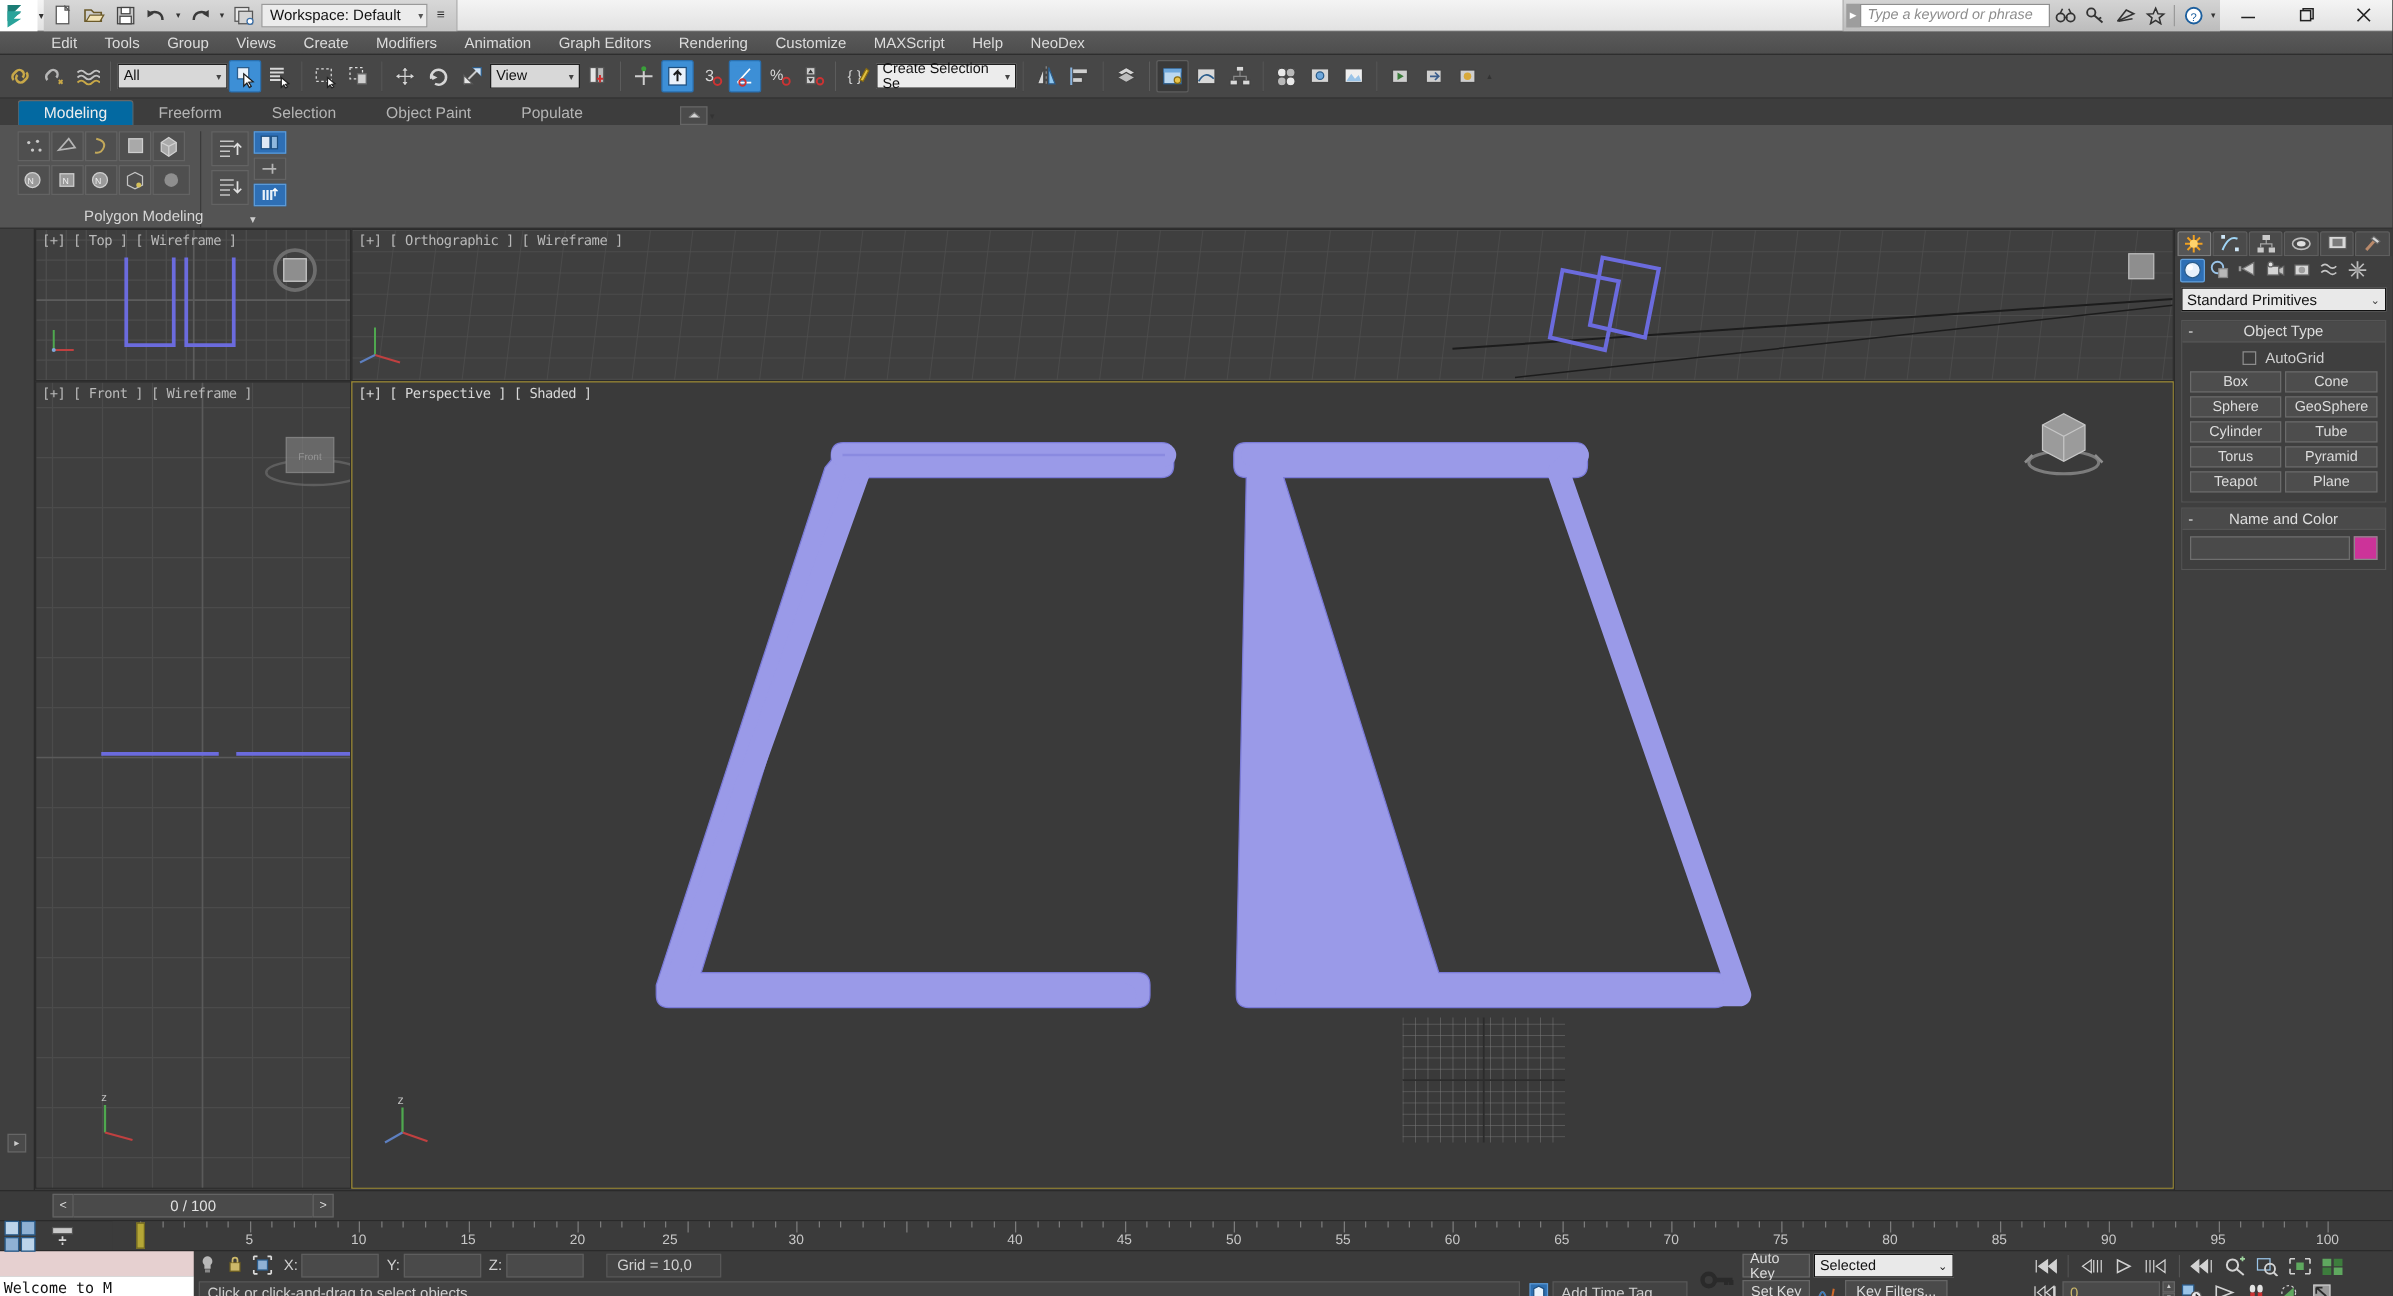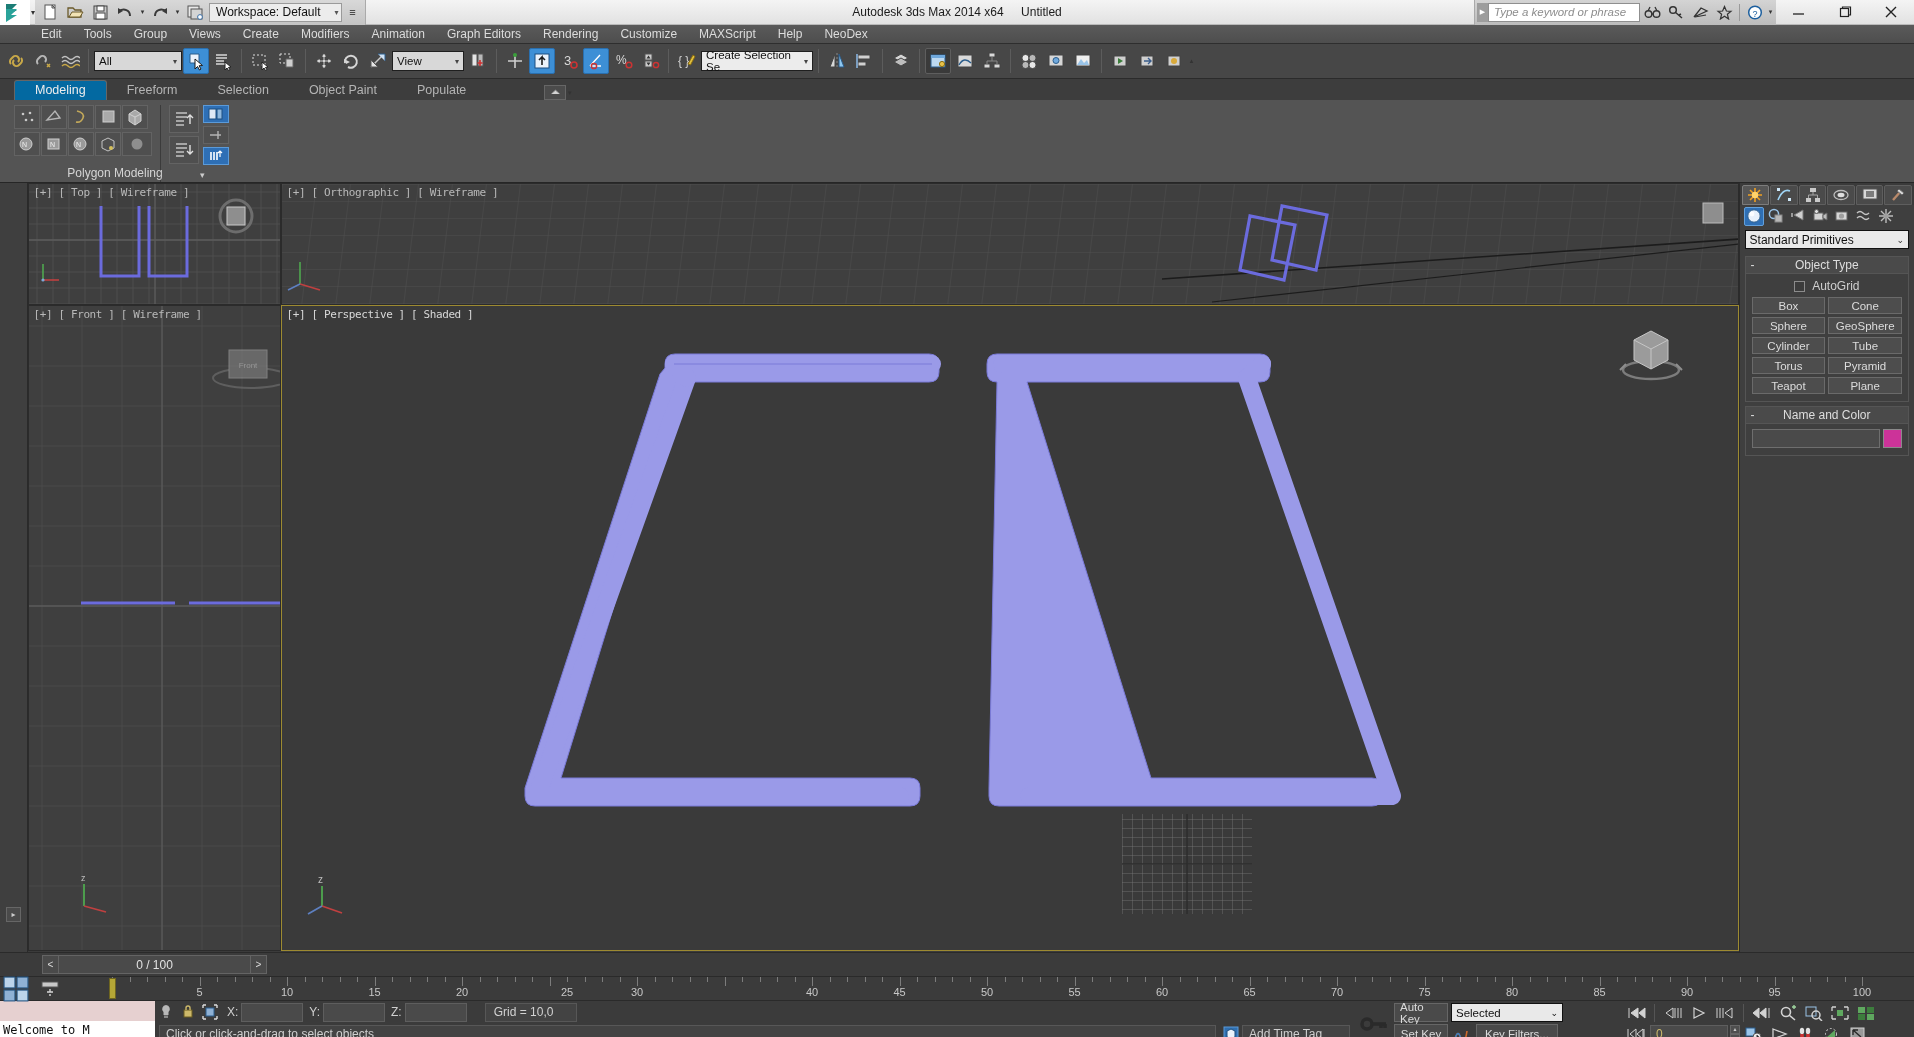--- a/index.html
+++ b/index.html
@@ -246,24 +246,20 @@
           <circle cx="14" cy="13" r="2.4" fill="#fff" stroke="#3a6fa8"></circle>
         </svg>
     </div>
     <div class="wsbox">
       <span class="lbl">Workspace: Default</span>
       <span class="arr">▾</span>
     </div>
     <div class="ws-more">≡</div>
   </div>
 
-  <div class="apptitle">
-    <span>Autodesk 3ds Max  2014 x64</span>
-    <span class="untitled">Untitled</span>
-  </div>
 
   <div class="tr-tools">
     <div class="infocenter">
       <div class="ic-arrow">▶</div>
       <div class="ic-input">Type a keyword or phrase</div>
       <div class="ic-btn">
         <svg width="17" height="15">
             <circle cx="4.5" cy="9" r="3.3" fill="none" stroke="#333" stroke-width="1.4"></circle>
             <circle cx="12.5" cy="9" r="3.3" fill="none" stroke="#333" stroke-width="1.4"></circle>
             <path d="M4 6 L6 2 M13 6 L11 2 M7 9 h3" stroke="#333" stroke-width="1.3"></path>
@@ -1100,21 +1096,21 @@
       <div class="tb-tick" style="left: 1684.5px; height: 9px;"></div>
       <div class="tb-tick" style="left: 1702px; height: 5px;"></div>
       <div class="tb-tick" style="left: 1719.5px; height: 5px;"></div>
       <div class="tb-tick" style="left: 1737px; height: 5px;"></div>
       <div class="tb-tick" style="left: 1754.5px; height: 5px;"></div>
       <div class="tb-tick" style="left: 1772px; height: 9px;"></div>
       <div class="tb-num" style="left: 109.5px;">5</div>
       <div class="tb-num" style="left: 197px; text-align: right;">10</div>
       <div class="tb-num" style="left: 284.5px;">15</div>
       <div class="tb-num" style="left: 372px;">20</div>
-      <div class="tb-num" style="left: 477px;">25</div>
+      <div class="tb-num" style="left: 446px;">25</div>
       <div class="tb-num" style="left: 547px;">30</div>
       <div class="tb-num" style="left: 634.5px; margin-top: 32px;">35</div>
       <div class="tb-num" style="left: 722px;">40</div>
       <div class="tb-num" style="left: 809.5px;">45</div>
       <div class="tb-num" style="left: 897px;">50</div>
       <div class="tb-num" style="left: 984.5px;">55</div>
       <div class="tb-num" style="left: 1072px;">60</div>
       <div class="tb-num" style="left: 1159.5px;">65</div>
       <div class="tb-num" style="left: 1247px;">70</div>
       <div class="tb-num" style="left: 1334.5px;">75</div>

